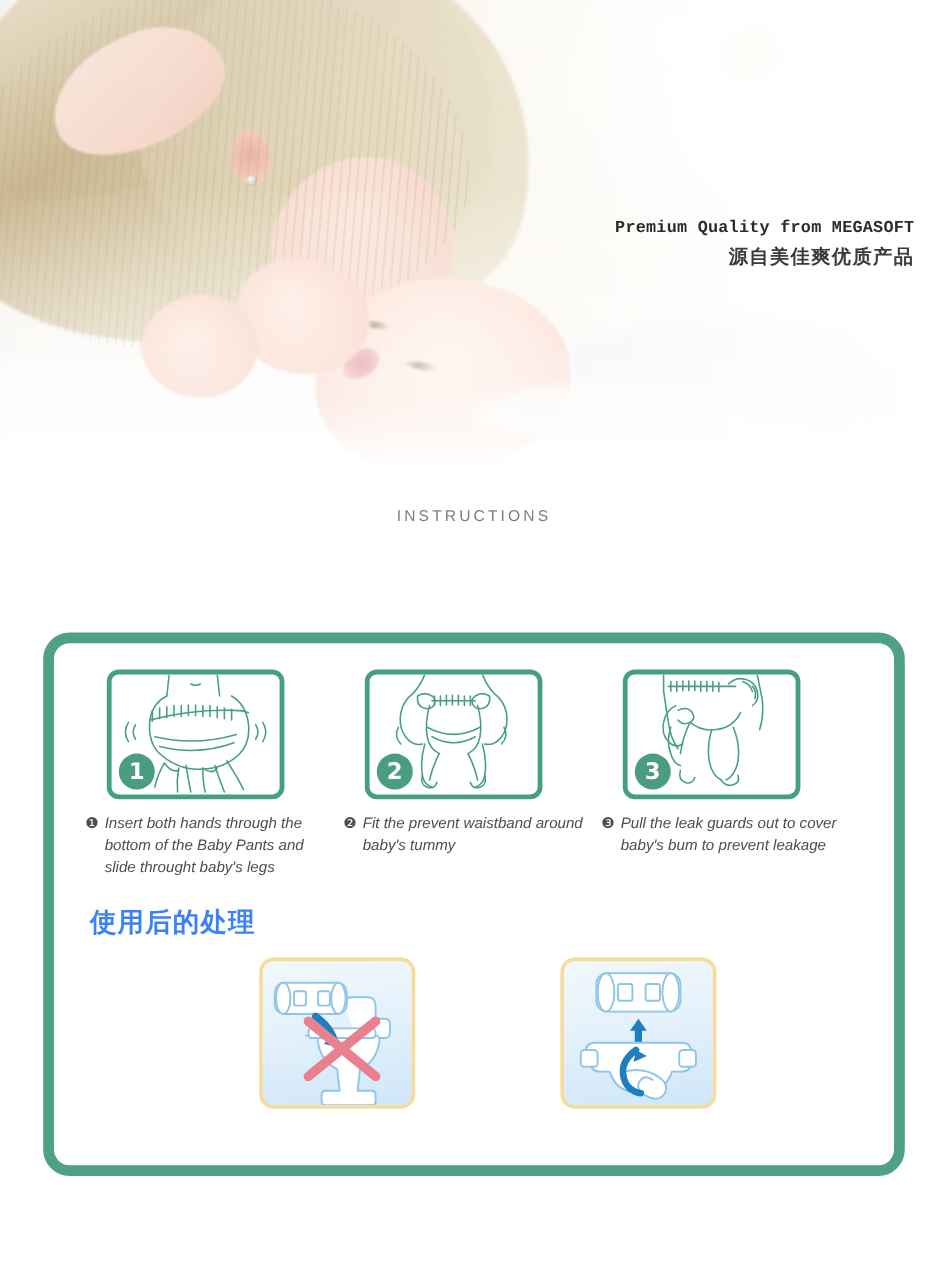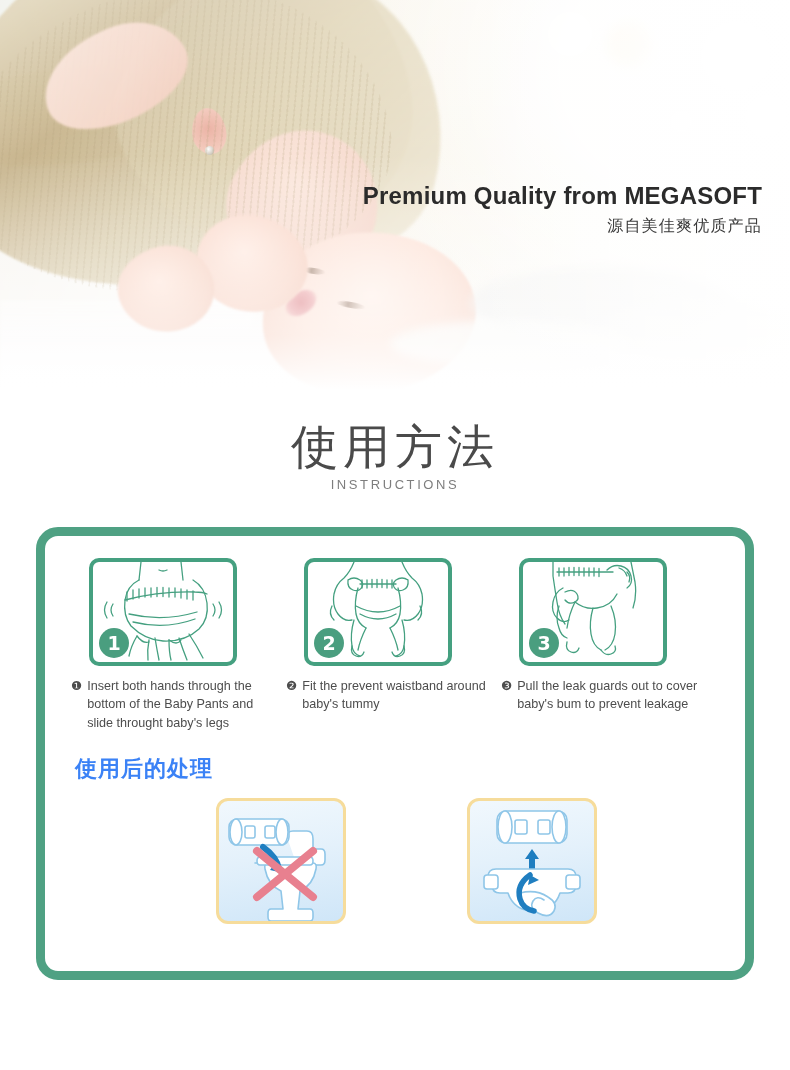--- a/index.html
+++ b/index.html
@@ -173,33 +173,34 @@
     position:absolute; inset:0;
     background: linear-gradient(180deg, rgba(255,255,255,.30) 0%, rgba(255,255,255,.10) 40%, rgba(255,255,255,.55) 86%, #ffffff 100%);
   }
   .hero-right-fade {
     position:absolute; right:0; top:0; width:320px; height:390px;
     background: linear-gradient(270deg, rgba(255,255,255,.92) 0%, rgba(255,255,255,.62) 46%, rgba(255,255,255,0) 100%);
   }
 
   .hero-text { position:absolute; right:28px; top:182px; text-align:right; }
   .hero-en {
-    font-family: Liberation Sans, sans-serif;
+    font-family: Liberation Mono, monospace;
     font-weight: 700;
-    font-size: 24px;
+    font-size: 14px;
     letter-spacing: .2px;
     color:#2b2b2b;
     white-space:nowrap;
   }
   .hero-cn {
     margin-top: 6px;
     font-size: 16px;
     color:#3a3a3a;
     letter-spacing: 1.2px;
     white-space:nowrap;
+    font-weight:bold;
   }
 
   
   .sect-title { text-align:center; margin-top: 32px; }
   .sect-cn {
     font-size: 47px;
     color: #4a4a4a;
     letter-spacing: 5px;
     line-height: 1.08;
     font-weight: 400;
@@ -255,21 +256,21 @@
     display: flex;
     gap: 5px;
   }
   .step-bullet {
     flex: 0 0 auto;
     font-size: 12.5px;
     color:#4d4d4d;
     font-family:"DejaVu Sans", sans-serif;
     line-height:1.45;
   }
-  .step-body { flex: 1 1 auto; }
+  .step-body { flex: 1 1 auto; font-style: italic; }
 
   
   .disposal-title {
     margin: 22px 0 0 4px;
     font-size: 22px;
     font-weight: 700;
     color: #3b82f6;
     letter-spacing: 1px;
   }
   .disposal-row { display:flex; margin-top: 14px; }
@@ -326,21 +327,20 @@
       <div class="hero-right-fade"></div>
     </div>
 
     <div class="hero-text">
       <div class="hero-en">Premium Quality from MEGASOFT</div>
       <div class="hero-cn">源自美佳爽优质产品</div>
     </div>
   </div>
 
   <div class="sect-title">
-    <div class="sect-cn">使用方法</div>
     <div class="sect-en">INSTRUCTIONS</div>
   </div>
 
   <div class="frame">
     <div class="frame-inner">
 
       <div class="steps">
 
         <div class="step">
           <div class="ill">

